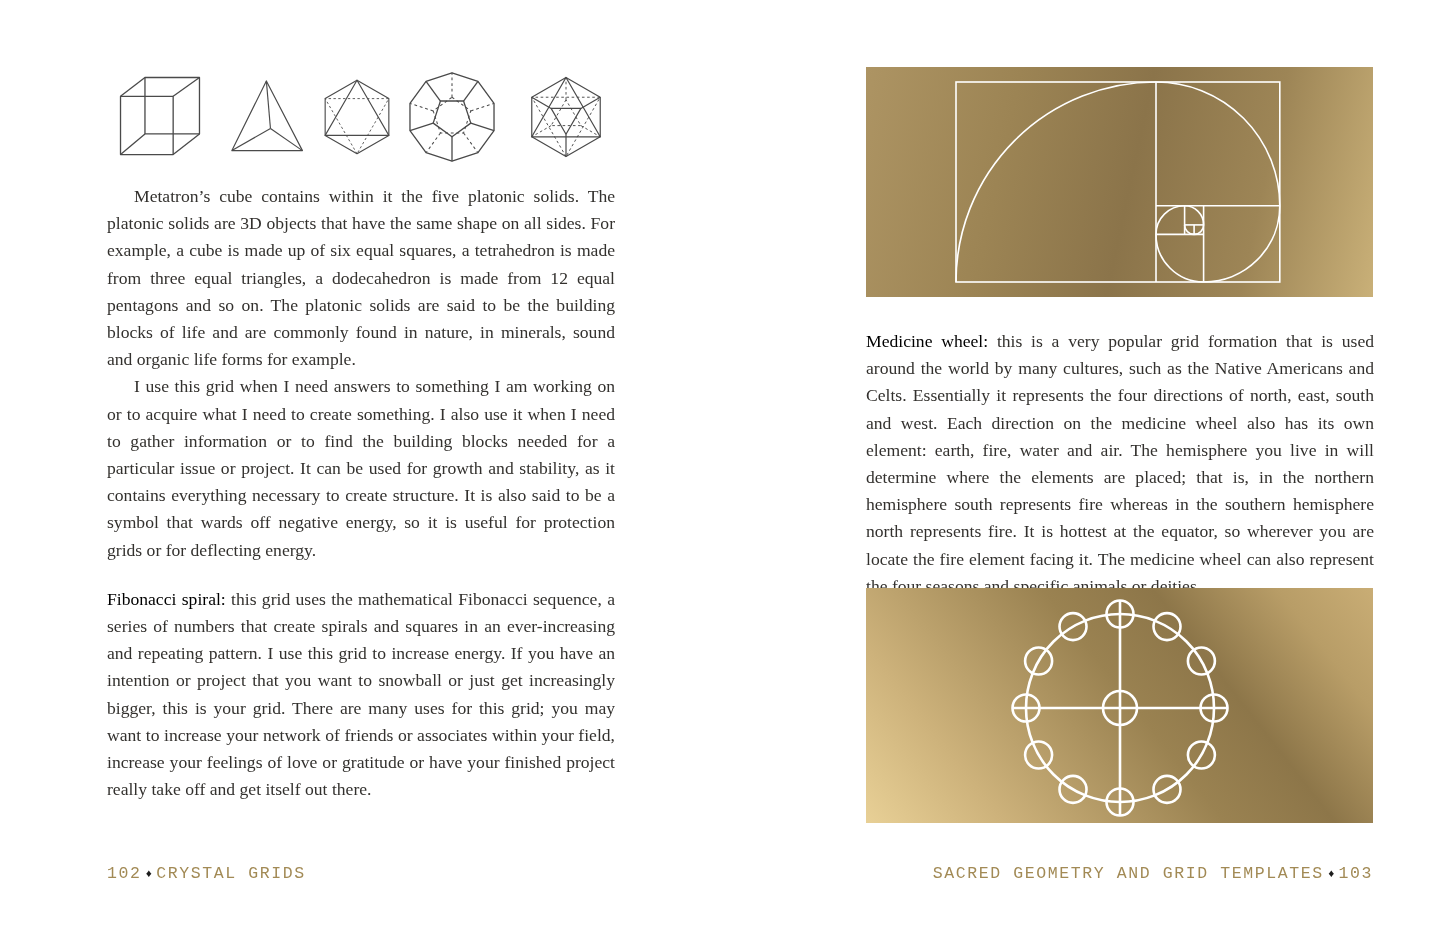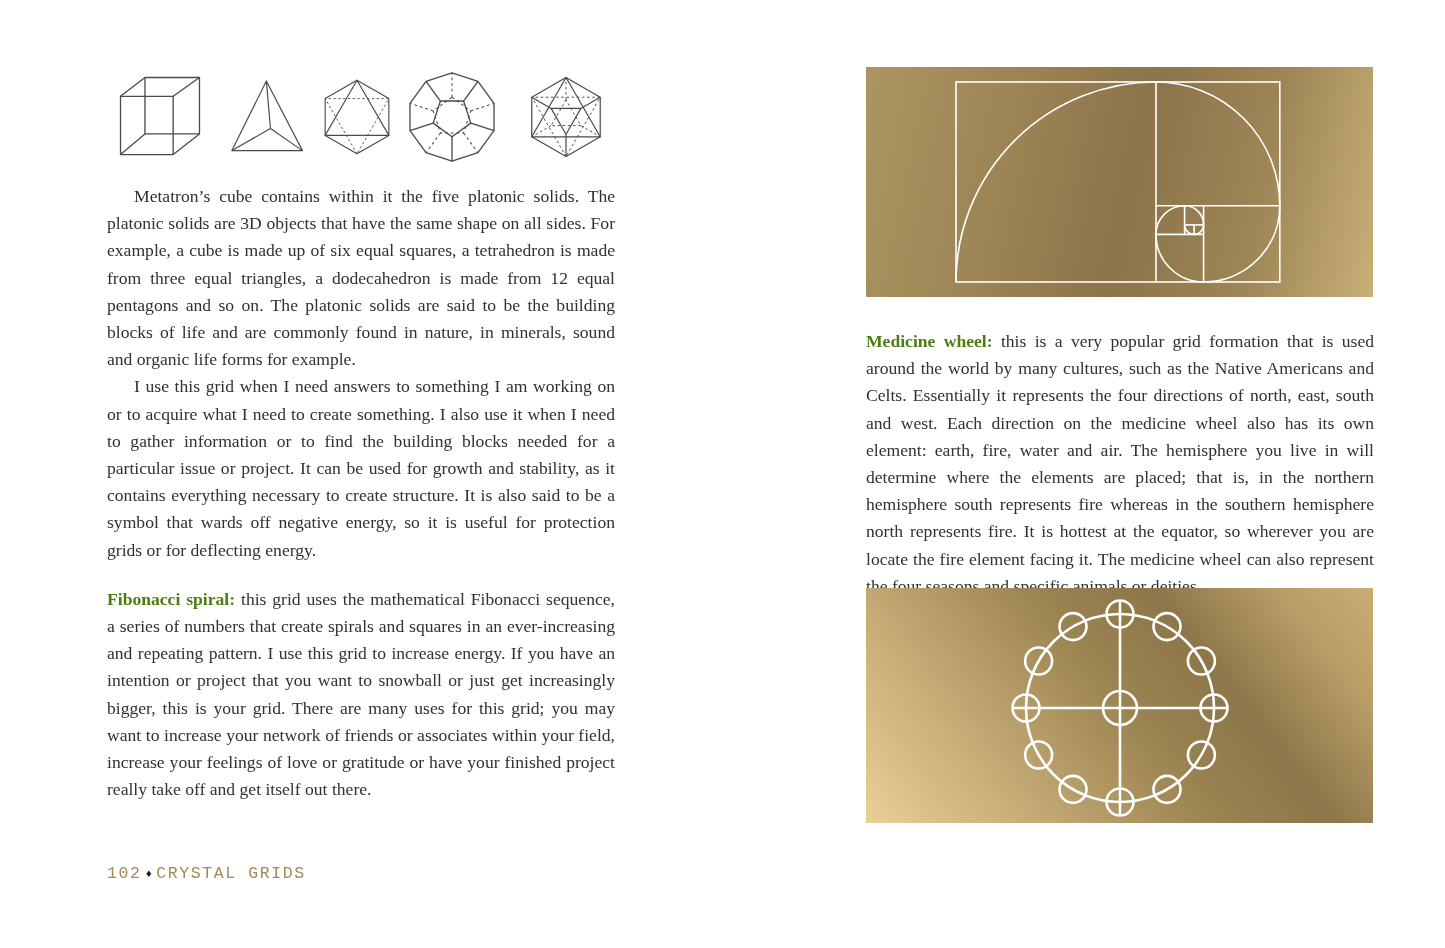--- a/index.html
+++ b/index.html
@@ -34,21 +34,21 @@
     width: 508px;
     font-size: 17.6px;
     line-height: 27.2px;
     color: #33312e;
     text-align: justify;
   }
   #left-text  { left: 90px;  top: 183px; }
   #right-text { left: 849px; top: 328px; }
   .indent { text-indent: 27px; }
   .gap-top { margin-top: 22px; }
-  .lead { font-weight: bold; color: #4d7c0f; }
+  .lead { font-weight: normal; color: #000000; }
 
   
   .figure { position: absolute; width: 507px; }
   #fib-figure {
     left: 849px; top: 67px; height: 230px;
     background: linear-gradient(102deg, #ad9463 0%, #9c8454 28%, #8b744a 52%, #9d8556 76%, #c9b078 100%);
   }
   #wheel-figure {
     left: 849px; top: 588px; height: 235px;
     background: linear-gradient(52deg, #e8d096 0%, #cdb27b 20%, #9a8251 52%, #8d7649 68%, #b89d67 86%, #c9ad75 100%);
@@ -192,20 +192,21 @@
       <circle cx="207" cy="201.4" r="13.5"></circle>
       <circle cx="172.6" cy="167" r="13.5"></circle>
       <circle cx="160" cy="120" r="13.5"></circle>
       <circle cx="172.6" cy="73" r="13.5"></circle>
       <circle cx="207" cy="38.6" r="13.5"></circle>
     </svg>
   </div>
 
   <div class="footer" id="footer-left"><span>102</span><span class="diamond">♦</span><span>CRYSTAL GRIDS</span></div>
 
+  <div class="footer" id="footer-right"><span>SACRED GEOMETRY AND GRID TEMPLATES</span><span class="diamond">♦</span><span>103</span></div>
 
   <div class="bottom-strip">
     <div class="strip-left"></div>
     <div class="strip-divider"></div>
     <div class="strip-right"></div>
   </div>
 
 </div>
 
 </body></html>

